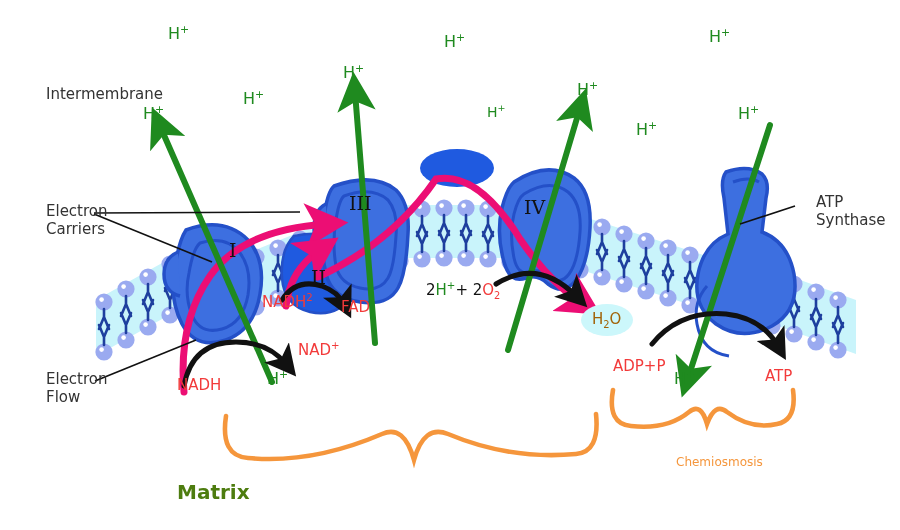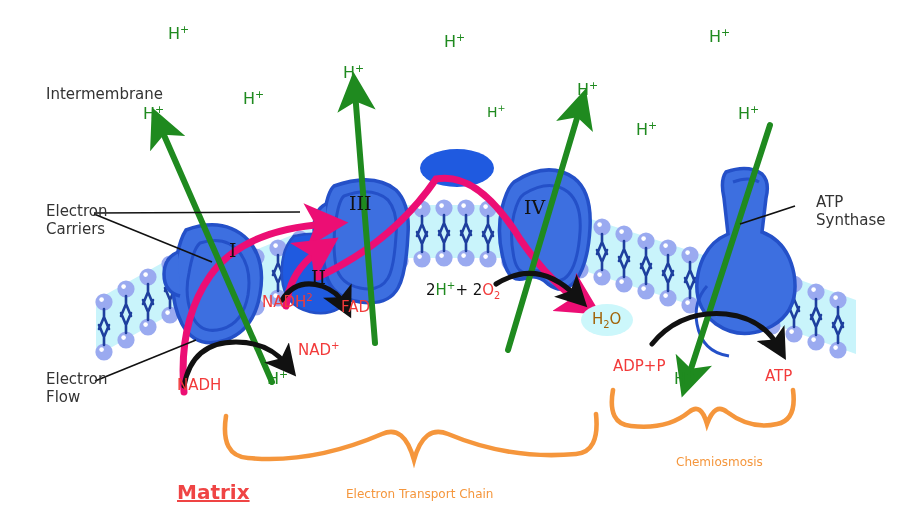--- a/index.html
+++ b/index.html
@@ -24,21 +24,21 @@
   .lbl {
     position: absolute;
     white-space: nowrap;
     line-height: 1.18;
   }
   .lbl-dark   { color: #333333; font-size: 15px; margin-left: 16px; }
   .lbl-green  { color: #1f8a1f; font-size: 16px; font-weight: 500; }
   .lbl-green-sm { color: #1f8a1f; font-size: 14px; font-weight: 500; }
   .lbl-red    { color: #f23a3a; font-size: 15px; }
   .lbl-orange { color: #f5963c; font-size: 12px; }
-  .lbl-matrix { color: #ef4444; font-size: 20px; font-weight: bold; text-decoration: underline; }
+  .lbl-matrix { color: #4d7c0f; font-size: 20px; font-weight: bold; }
   .lbl-roman  { color: #111111; font-size: 19px; font-family: "DejaVu Serif", serif; }
   .lbl-h2o    { color: #a16207; font-size: 15px; }
   .lbl-mixed  { font-size: 15px; color: #111111; }
   .lbl-mixed .g { color: #1f8a1f; }
   .lbl-mixed .r { color: #f23a3a; }
   sup { font-size: 0.68em; vertical-align: super; line-height: 0; }
   sub { font-size: 0.66em; vertical-align: sub; line-height: 0; }
 </style>
 </head>
 <body>
@@ -292,16 +292,15 @@
 
   <div class="lbl lbl-red" style="left:613px; top:358px;">ADP+P</div>
 
   <div class="lbl lbl-red" style="left:765px; top:368px;">ATP</div>
 
   <div class="lbl lbl-mixed" style="left:426px; top:282px;">
     <span>2</span><span class="g"><span>H</span><sup>+</sup></span><span>+ 2</span><span class="r"><span>O</span><sub>2</sub></span>
   </div>
 
   <div class="lbl lbl-matrix" style="left:177px; top:481px;">Matrix</div>
-  <div class="lbl lbl-orange" style="left:346px; top:487px;">Electron Transport Chain</div>
   <div class="lbl lbl-orange" style="left:676px; top:455px;">Chemiosmosis</div>
 
 </div>
 
 </body></html>

